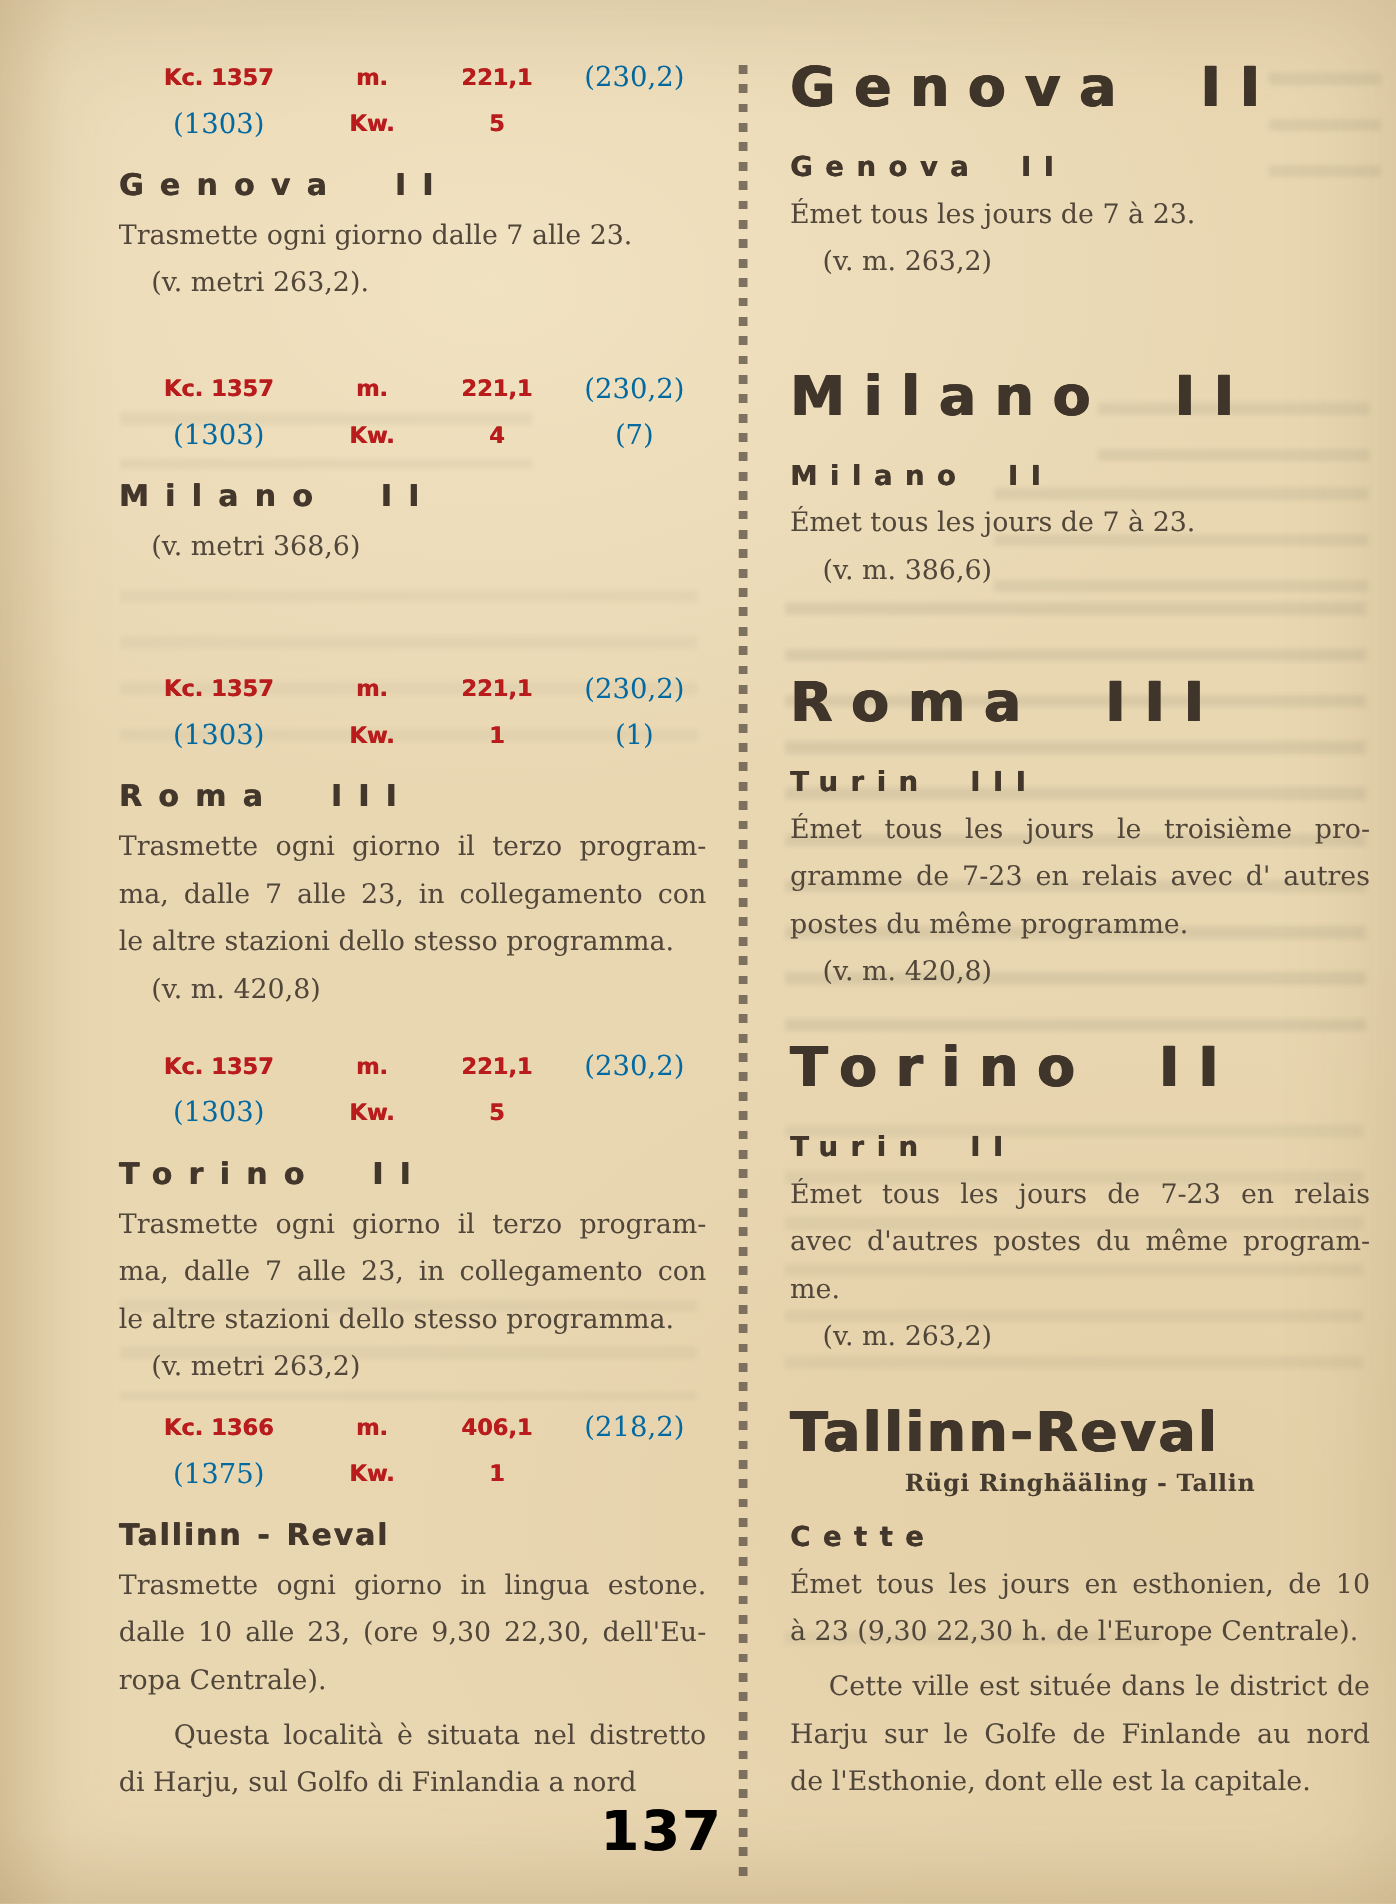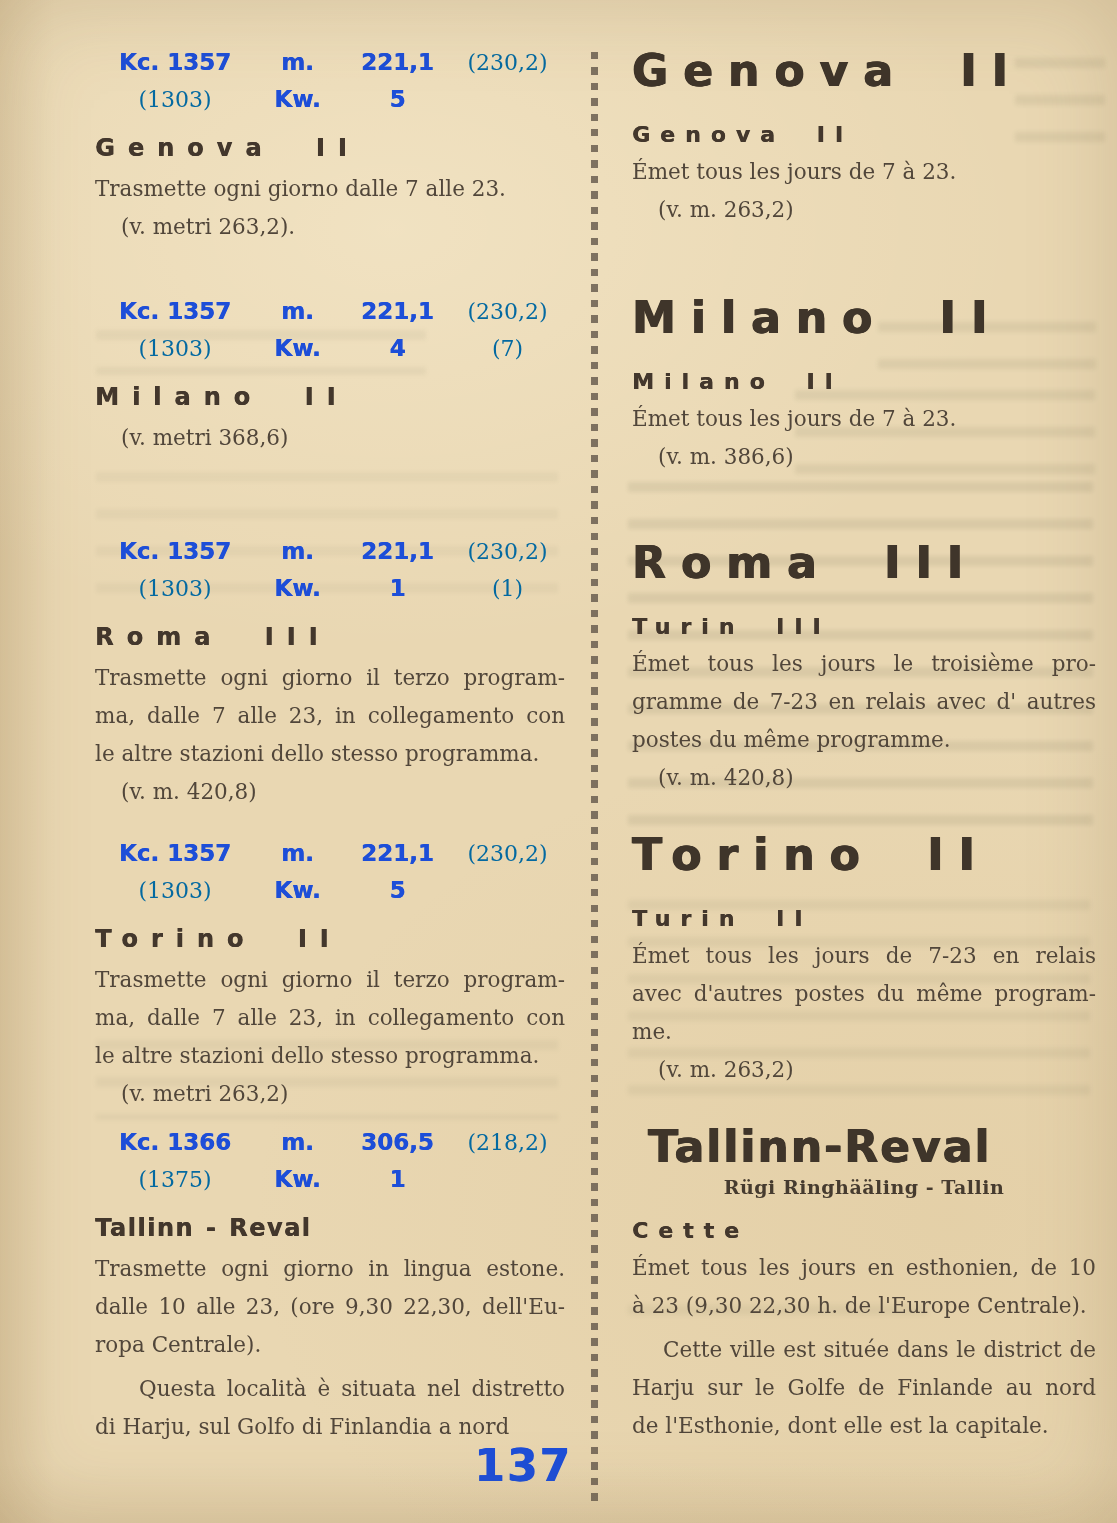--- a/index.html
+++ b/index.html
@@ -21,46 +21,46 @@
     position:absolute;left:591px;top:52px;width:7px;height:1452px;
     background:repeating-linear-gradient(to bottom,#6a5e50 0 7px,transparent 7px 15.5px);
     opacity:.85;
   }
   
   .entry{position:absolute;}
   
   .frow{height:37px;line-height:37px;white-space:nowrap;}
   .fc{display:inline-block;text-align:center;vertical-align:top;}
   .c1{width:160px;} .c2{width:85px;} .c3{width:115px;} .c4{width:105px;}
-  .b{font-family:"DejaVu Sans",sans-serif;font-weight:bold;font-size:23px;color:#1d4ed8;
+  .b{font-family:"DejaVu Sans",sans-serif;font-weight:bold;font-size:18px;color:#b91c1c;
      text-shadow:0.4px 0 currentColor;}
   .r{font-size:22px;color:#0369a1;}
   
   .lhead{font-family:"DejaVu Sans",sans-serif;font-weight:bold;font-size:24px;
     color:#43372c;letter-spacing:13px;word-spacing:20px;margin:16px 0 8px 0;
     text-shadow:0.5px 0 currentColor;white-space:nowrap;}
   .lhead.tight{letter-spacing:1.5px;word-spacing:2px;}
   
   .para{font-size:21.5px;line-height:38px;margin-top:6px;color:#51463a;}
   .jline{text-align:justify;text-align-last:justify;}
   .jline:last-child{text-align-last:left;}
   .note{font-size:21.5px;line-height:38px;padding-left:26px;color:#51463a;}
   
   .rtitle{font-family:"DejaVu Sans",sans-serif;font-weight:bold;font-size:44px;
     line-height:50px;margin:0;color:#3f352a;letter-spacing:15px;word-spacing:22px;
     text-shadow:0.8px 0 currentColor,-0.4px 0 currentColor;white-space:nowrap;}
-  .rtitle.tight{letter-spacing:2px;word-spacing:4px;margin-left:16px;}
+  .rtitle.tight{letter-spacing:2px;word-spacing:4px;}
   .rsub{font-family:"DejaVu Sans",sans-serif;font-weight:bold;font-size:22px;
     margin:26px 0 0 0;color:#43372c;letter-spacing:10px;word-spacing:14px;
     text-shadow:0.4px 0 currentColor;white-space:nowrap;}
   .rsubsmall{font-weight:bold;font-size:19px;margin-top:4px;color:#463b2f;
     letter-spacing:0.5px;text-align:center;}
   
-  .pageno{position:absolute;left:468px;top:1440px;width:110px;text-align:center;
-    font-family:"DejaVu Sans",sans-serif;font-weight:bold;font-size:44px;color:#1d4ed8;
+  .pageno{position:absolute;left:468px;top:1440px;width:110px;text-align:right;
+    font-family:"DejaVu Sans",sans-serif;font-weight:bold;font-size:44px;color:#000000;
     letter-spacing:2px;text-shadow:0.8px 0 currentColor;}
   
   .ghost{position:absolute;pointer-events:none;filter:blur(2px);opacity:.8;
     background:repeating-linear-gradient(to bottom, rgba(124,122,94,0.16) 0 10px, rgba(124,122,94,0) 10px 37px);}
 </style>
 </head>
 <body>
 
 <div class="ghost" style="left:1015px;top:58px;width:90px;height:105px;"></div>
 <div class="ghost" style="left:878px;top:322px;width:218px;height:48px;"></div>
@@ -133,21 +133,21 @@
       <div class="jline">Trasmette ogni giorno il terzo program-</div>
       <div class="jline">ma, dalle 7 alle 23, in collegamento con</div>
       <div class="jline">le altre stazioni dello stesso programma.</div>
     </div>
   <div class="note">(v. metri 263,2)</div>
 </section>
 
 <section class="entry" style="left:95px;top:1124px;width:470px;">
   <div>
     <div class="frow">
-      <span class="fc c1 b">Kc. 1366</span><span class="fc c2 b">m.</span><span class="fc c3 b">306,5</span><span class="fc c4 r">(218,2)</span>
+      <span class="fc c1 b">Kc. 1366</span><span class="fc c2 b">m.</span><span class="fc c3 b">406,1</span><span class="fc c4 r">(218,2)</span>
     </div>
     <div class="frow">
       <span class="fc c1 r">(1375)</span><span class="fc c2 b">Kw.</span><span class="fc c3 b">1</span><span class="fc c4 r"></span>
     </div>
   </div>
   <h3 class="lhead tight">Tallinn - Reval</h3>
   <div class="para">
       <div class="jline">Trasmette ogni giorno in lingua estone.</div>
       <div class="jline">dalle 10 alle 23, (ore 9,30 22,30, dell'Eu-</div>
       <div class="jline">ropa Centrale).</div>

